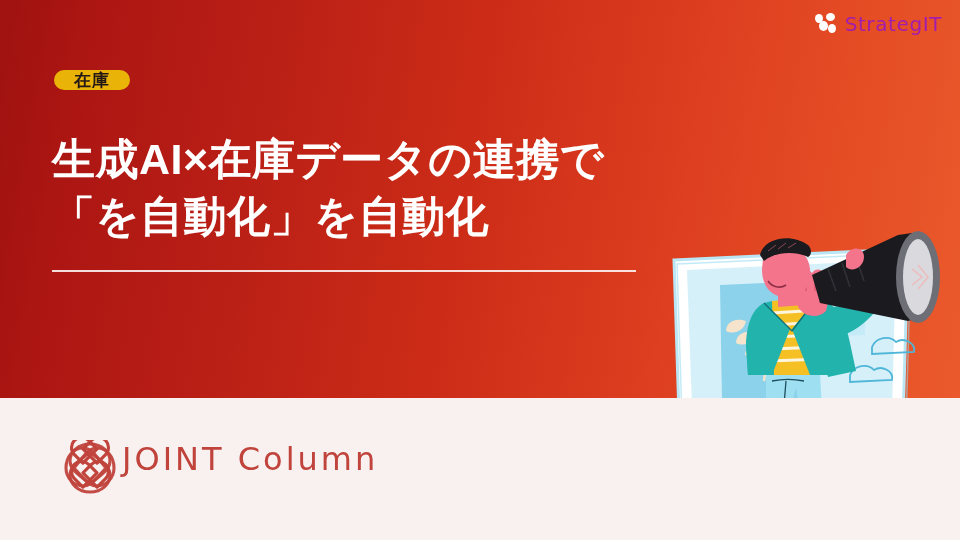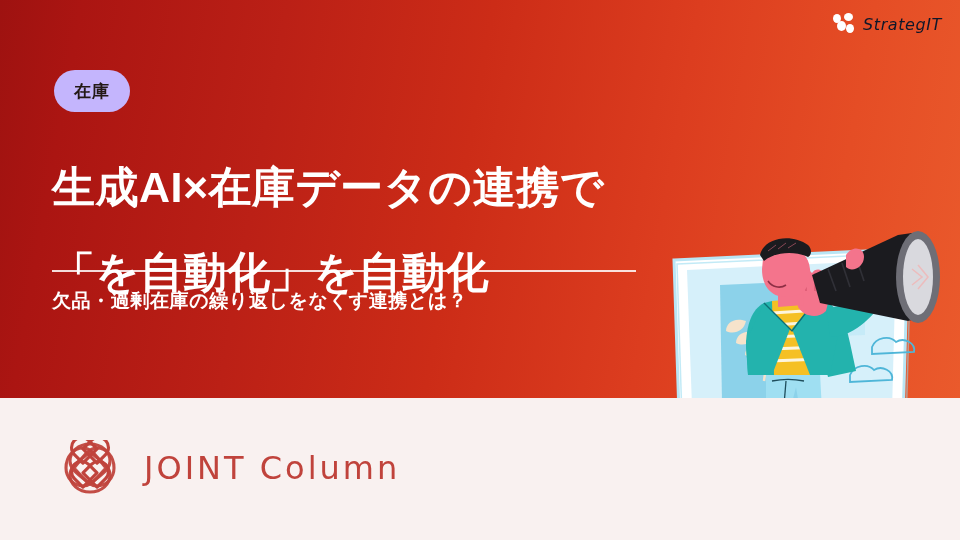--- a/index.html
+++ b/index.html
@@ -52,42 +52,41 @@
     position: absolute;
     background: #ffffff;
     border-radius: 50%;
     display: block;
   }
   .brand-mark i:nth-child(1) { width: 8px;  height: 9px;  left: 1px;  top: 2px; }
   .brand-mark i:nth-child(2) { width: 9px;  height: 8px;  left: 12px; top: 1px; }
   .brand-mark i:nth-child(3) { width: 9px;  height: 10px; left: 5px;  top: 9px; }
   .brand-mark i:nth-child(4) { width: 8px;  height: 9px;  left: 14px; top: 12px; }
   .brand-name {
-    color: #0f172a;
-    font-size: 16px;
+    color: #a21caf;
+    font-size: 20px;
     letter-spacing: 0.6px;
     font-family: "DejaVu Sans", sans-serif;
     white-space: nowrap;
-    font-style: italic;
   }
 
   
   .tags {
     position: absolute;
     left: 54px;
     top: 70px;
     display: flex;
     gap: 14px;
   }
   .tag {
-    background: #c4b5fd;
+    background: #eab308;
     color: #231815;
     border-radius: 999px;
     min-width: 76px;
-    height: 42px;
+    height: 20px;
     padding: 0 16px;
     display: flex;
     align-items: center;
     justify-content: center;
     font-size: 17px;
     font-weight: 700;
     letter-spacing: 1px;
     box-sizing: border-box;
   }
 
@@ -97,21 +96,21 @@
     left: 52px;
     top: 131px;
     width: 640px;
     color: #ffffff;
     font-size: 43px;
     font-weight: 700;
     line-height: 1.33;
     letter-spacing: 0.5px;
     white-space: nowrap;
   }
-  .headline .ln { display: block; margin-top: 28px; }
+  .headline .ln { display: block; }
 
   
   .divider {
     position: absolute;
     left: 52px;
     top: 270px;
     width: 584px;
     height: 2px;
     background: rgba(255,255,255,0.85);
   }
@@ -137,22 +136,22 @@
     height: 142px;
     background: #f9f1f0;
   }
 
   
   .joint-logo {
     position: absolute;
     left: 62px;
     top: 440px;
     display: flex;
-    align-items: center;
-    gap: 26px;
+    align-items: flex-start;
+    gap: 4px;
   }
   .joint-mark { width: 56px; height: 56px; flex: none; display: block; }
   .joint-name {
     color: #c0433c;
     font-size: 32px;
     letter-spacing: 3px;
     font-family: "DejaVu Sans", sans-serif;
     white-space: nowrap;
   }
 
@@ -187,21 +186,20 @@
     <span class="tag">在庫</span>
   </div>
 
   <div class="headline">
     <span class="ln">生成AI×在庫データの連携で</span>
     <span class="ln">「を自動化」を自動化</span>
   </div>
 
   <div class="divider"></div>
 
-  <div class="subtitle">欠品・過剰在庫の繰り返しをなくす連携とは？</div>
 
   <div class="illus">
     <svg viewBox="0 0 300 240" xmlns="http://www.w3.org/2000/svg">
 
       <rect x="133" y="190" width="38" height="24" fill="#ffffff"></rect>
       <rect x="132" y="189" width="40" height="24" fill="none" stroke="#8fd8ef" stroke-width="2"></rect>
       <rect x="95" y="211" width="116" height="9" rx="4.5" fill="#8fd8ef"></rect>
 
       <path d="M14 35 L248 24 L243 196 L19 190 Z" fill="#ffffff"></path>
       <path d="M14 35 L248 24 L243 196 L19 190 Z" fill="none" stroke="#b9e5f4" stroke-width="3"></path>

